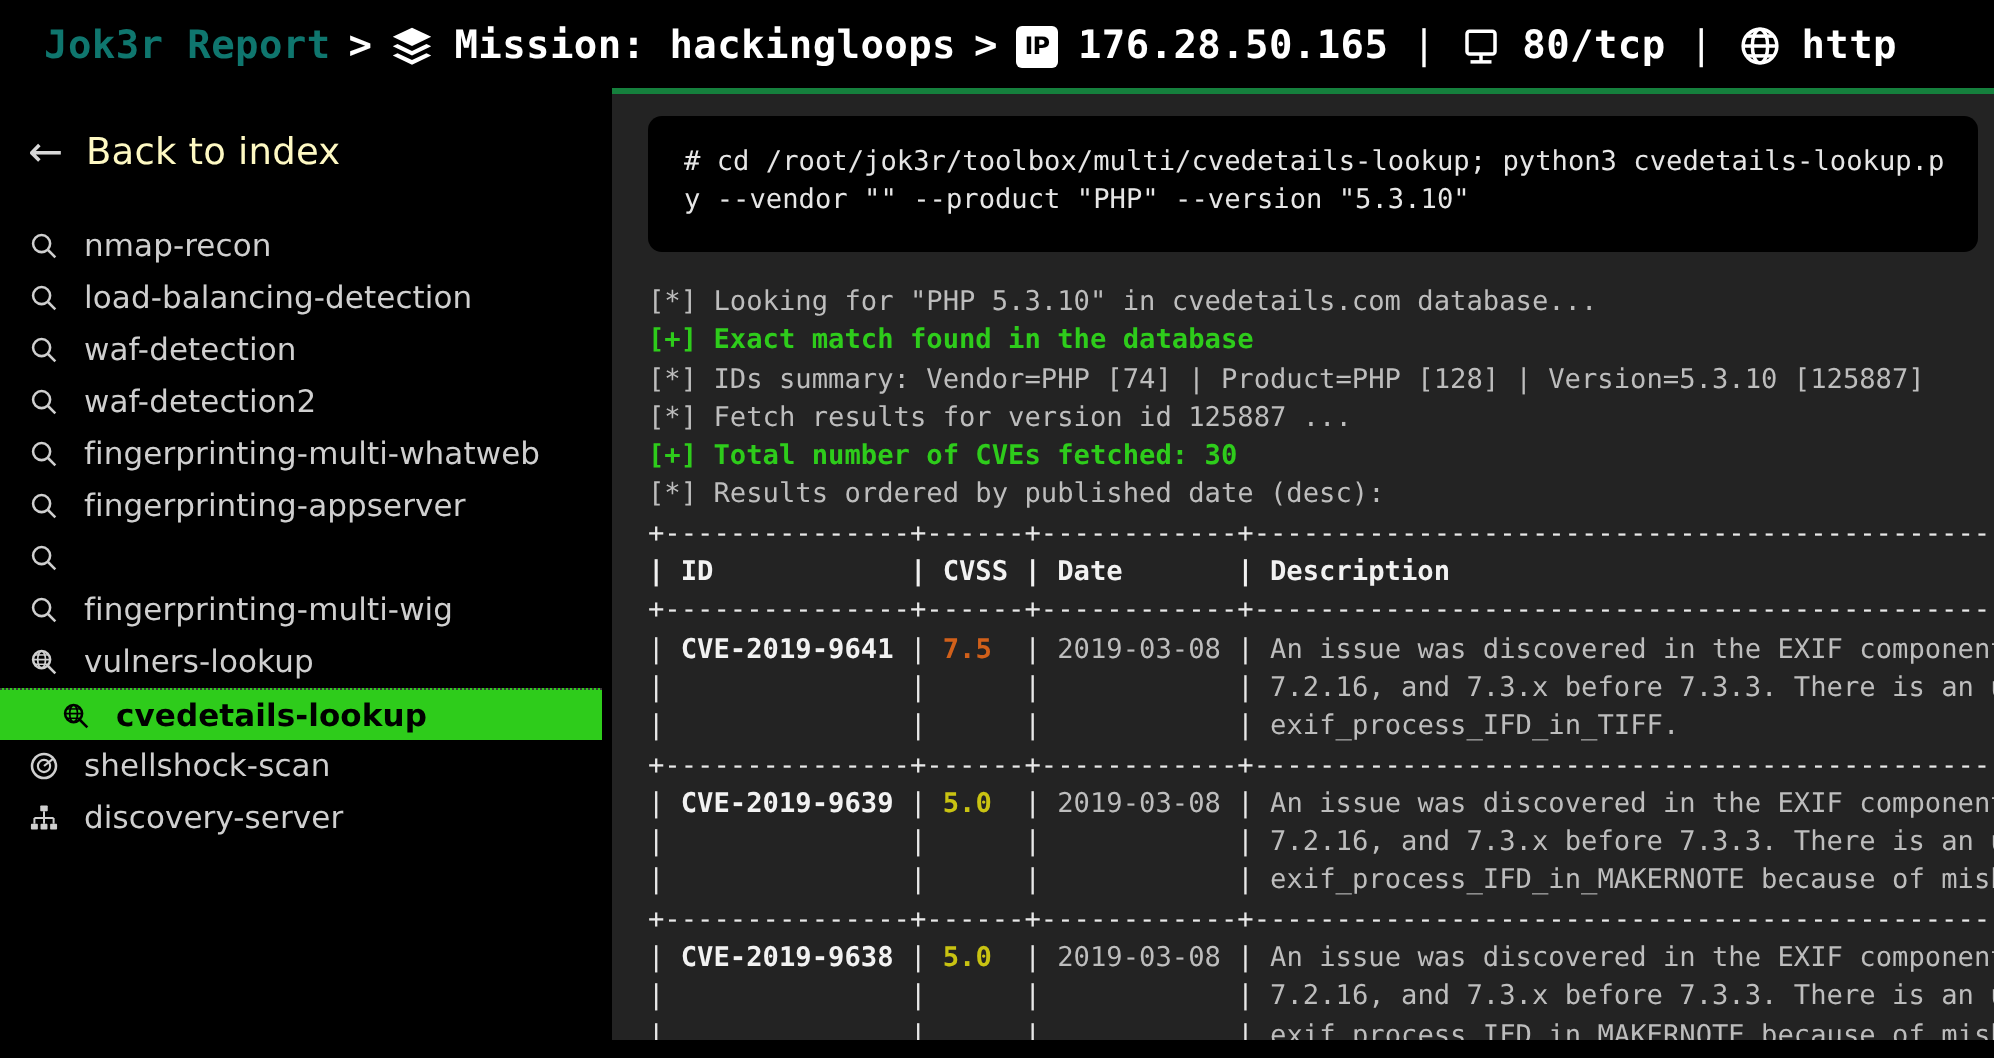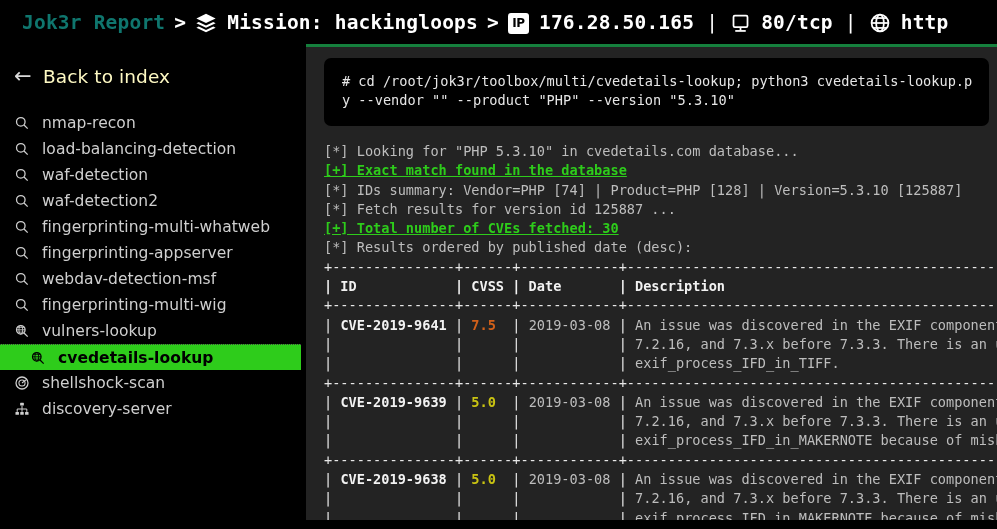--- a/index.html
+++ b/index.html
@@ -186,21 +186,21 @@
     font-family: "DejaVu Sans Mono", "Liberation Mono", monospace;
     font-size: 13.6px;
     line-height: 19.3px;
     white-space: pre;
     color: #e2e2e2;
     overflow: hidden;
   }
   .out-line { white-space: pre; }
   .c-grey  { color: #bdbdbd; }
   .c-white { color: #e8e8e8; }
-  .c-green { color: #2ecc1b; font-weight: bold; text-decoration: underline; }
+  .c-green { color: #2ecc1b; font-weight: bold; }
   .c-bold  { color: #f2f2f2; font-weight: bold; }
   .c-orange{ color: #d1601a; font-weight: bold; }
   .c-yellow{ color: #c9c312; font-weight: bold; }
 </style>
 </head>
 <body>
 
 <div id="app">
 
   <div class="topbar">
@@ -309,21 +309,20 @@
             </span>
             <span class="nav-label">fingerprinting-appserver</span>
           </div>
           <div class="nav-item">
             <span class="nav-ico">
               <svg viewBox="0 0 24 24" width="16" height="16" fill="none" stroke="currentColor" stroke-width="1.9">
                 <circle cx="10.2" cy="10.2" r="6.4"></circle>
                 <line x1="15" y1="15" x2="20.5" y2="20.5"></line>
               </svg>
             </span>
-            <span class="nav-label">webdav-detection-msf</span>
           </div>
           <div class="nav-item">
             <span class="nav-ico">
               <svg viewBox="0 0 24 24" width="16" height="16" fill="none" stroke="currentColor" stroke-width="1.9">
                 <circle cx="10.2" cy="10.2" r="6.4"></circle>
                 <line x1="15" y1="15" x2="20.5" y2="20.5"></line>
               </svg>
             </span>
             <span class="nav-label">fingerprinting-multi-wig</span>
           </div>

